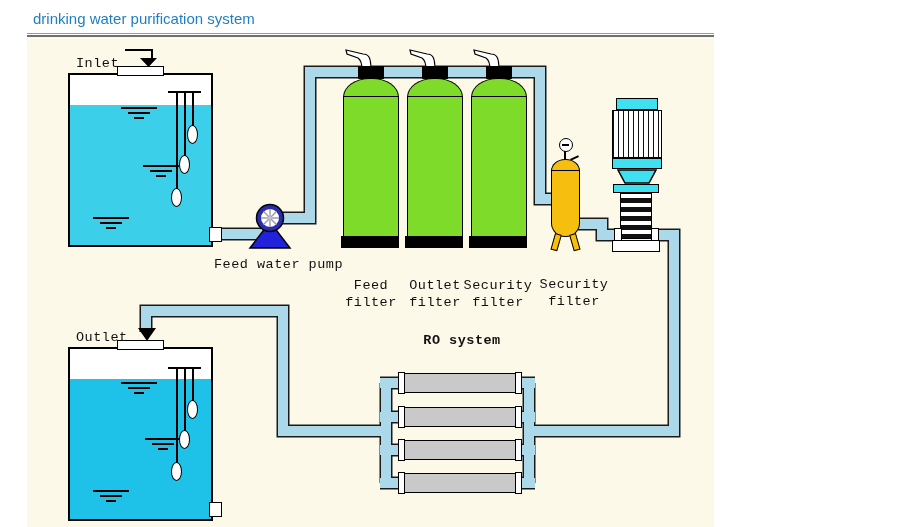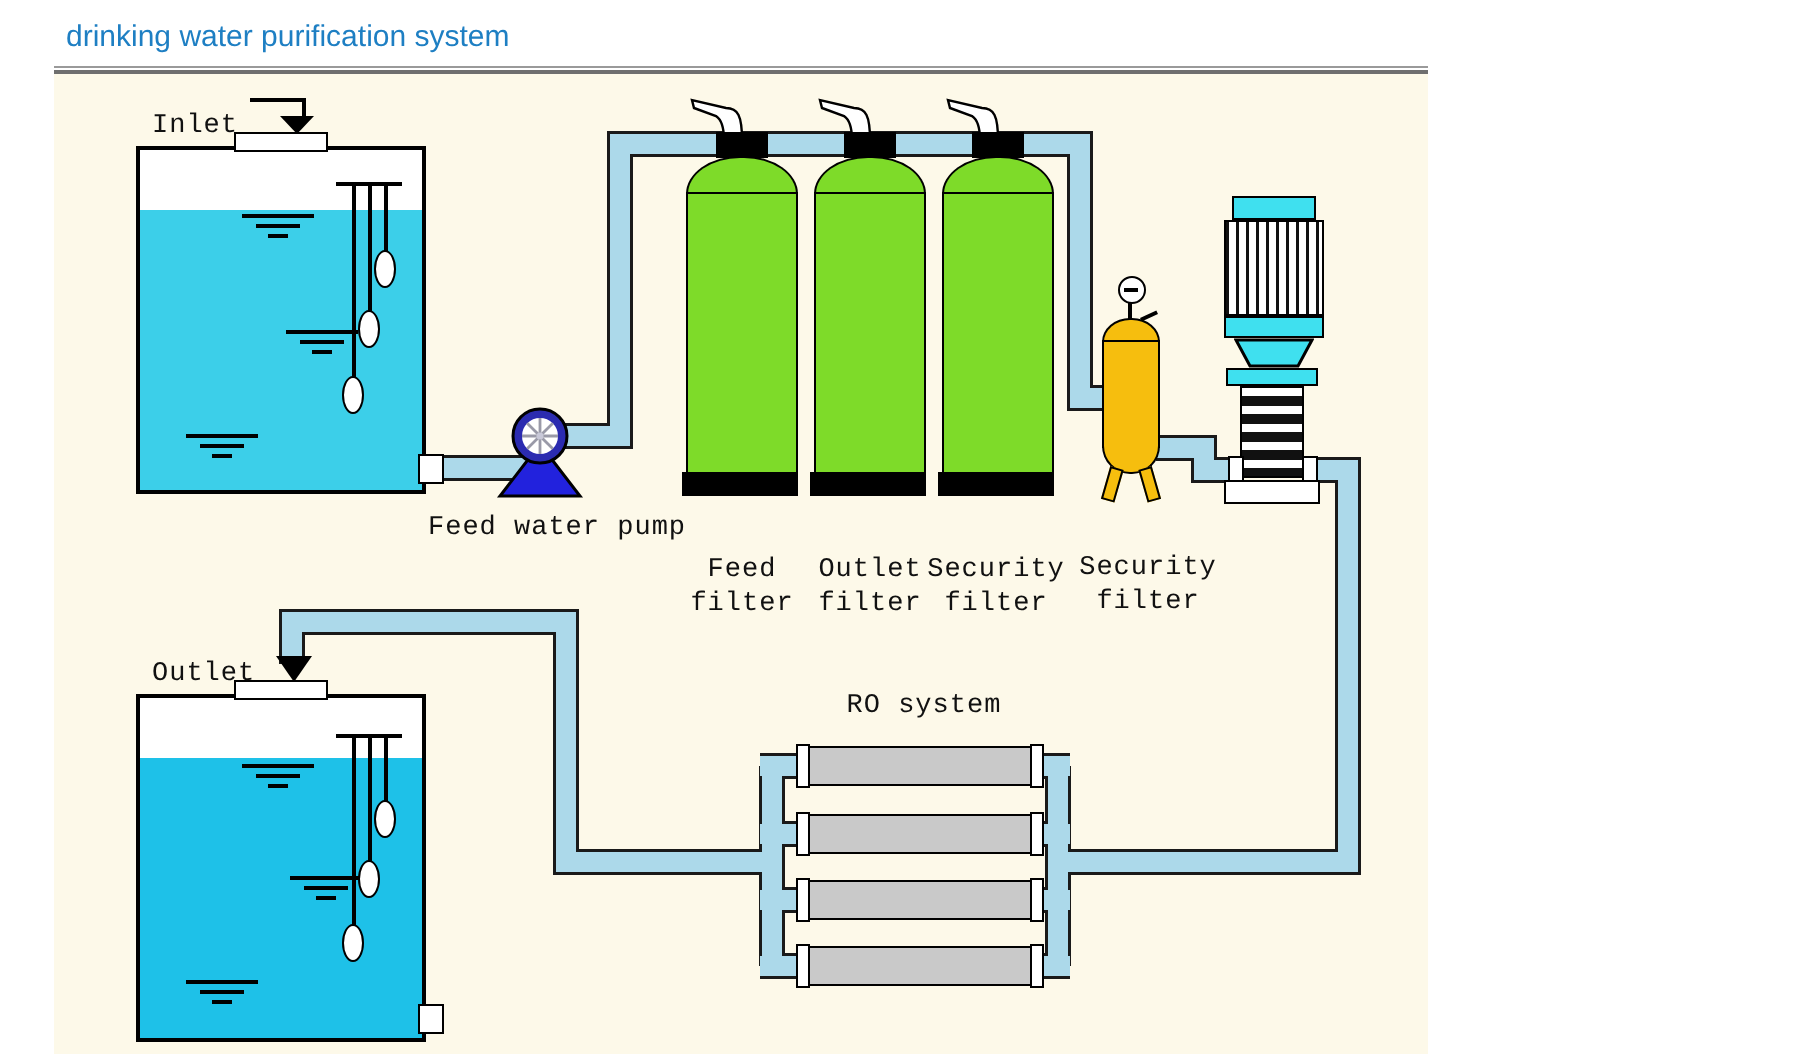--- a/index.html
+++ b/index.html
@@ -288,15 +288,15 @@
   </div>
   <div class="mono-label center" style="left:401px;top:243px;width:68px;">
     <div>Outlet</div><div>filter</div>
   </div>
   <div class="mono-label center" style="left:456px;top:243px;width:84px;">
     <div>Security</div><div>filter</div>
   </div>
   <div class="mono-label center" style="left:533px;top:242px;width:82px;">
     <div>Security</div><div>filter</div>
   </div>
-  <div class="mono-label center" style="left:412px;top:345px;width:100px;">RO system</div>
+  <div class="mono-label center" style="left:412px;top:332px;width:100px;font-weight:bold;">RO system</div>
 
 </div>
 
 </body></html>

